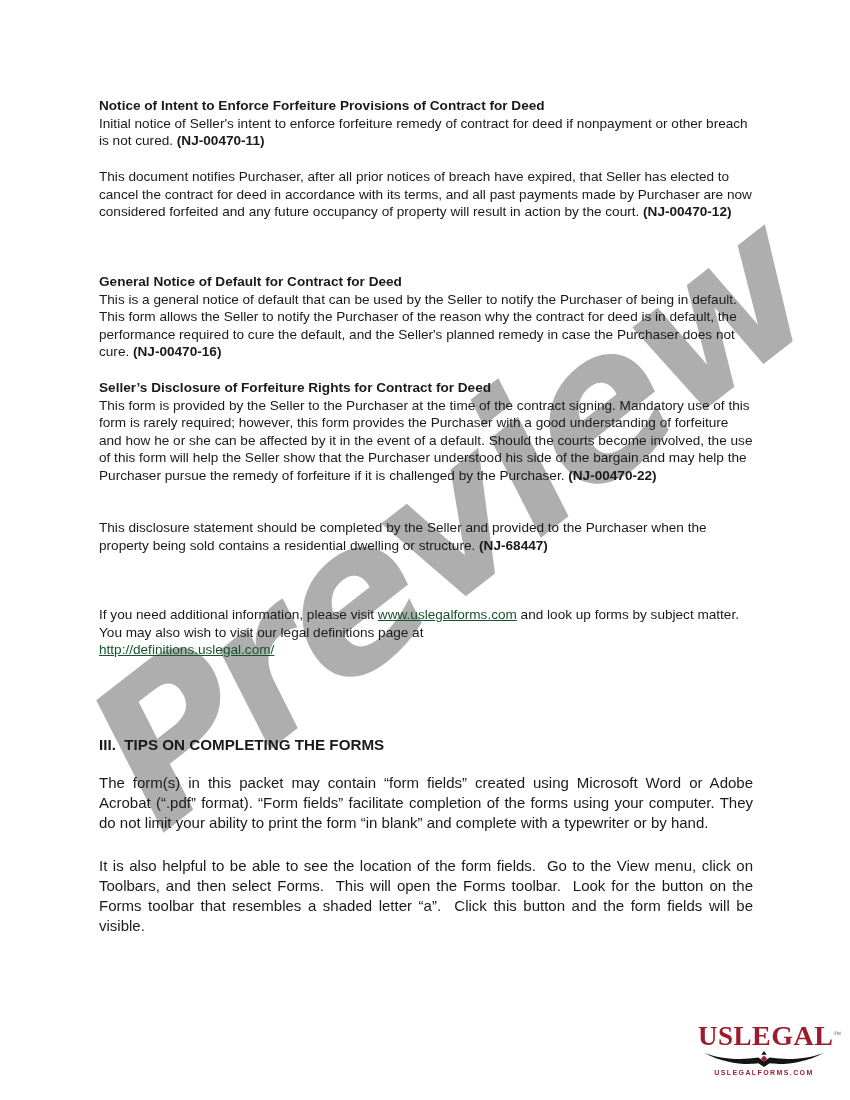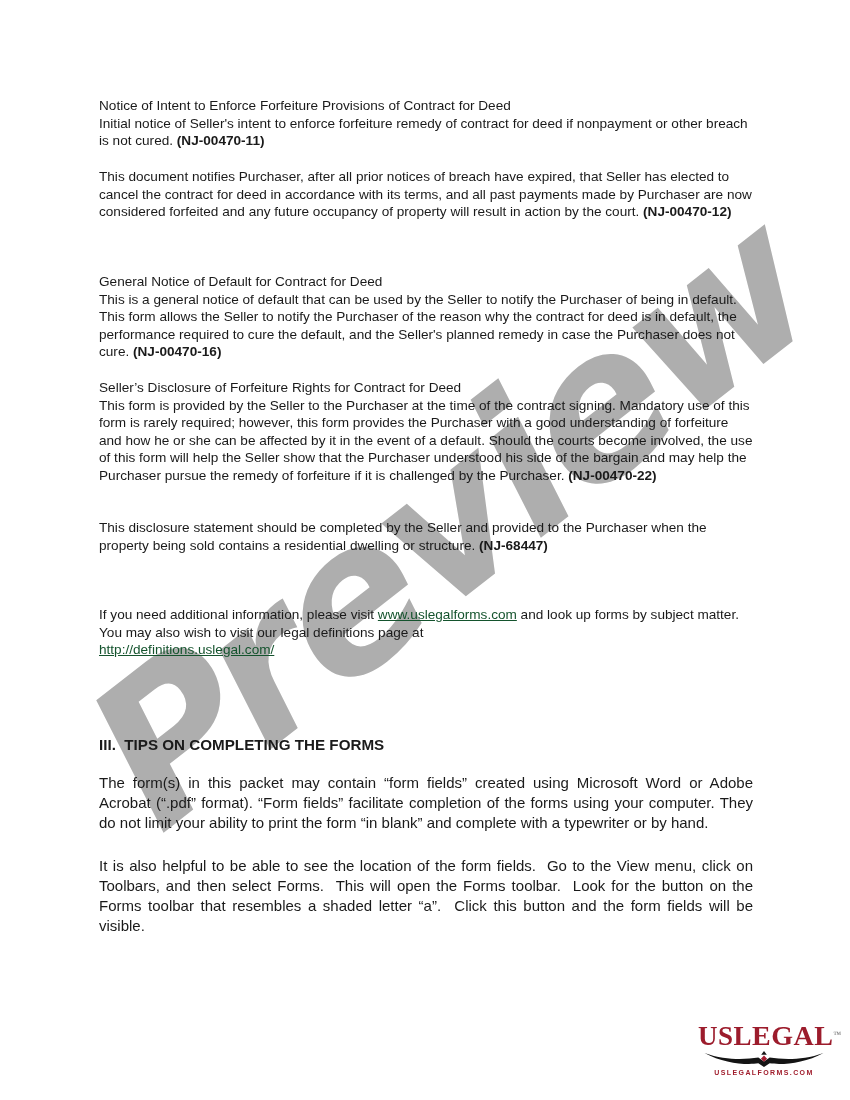--- a/index.html
+++ b/index.html
@@ -15,21 +15,21 @@
     display:flex; align-items:center; justify-content:center;
     transform:rotate(-38deg);
     font-family:"DejaVu Sans", sans-serif;
     font-style:italic; font-weight:700; font-size:200px; letter-spacing:-7px;
     color:#aeaeae; z-index:0; user-select:none; white-space:nowrap;
   }
   .content-block {
     position:absolute; left:99px; width:654px; z-index:1;
     font-size:13.6px; line-height:17.5px;
   }
-  .sec-heading { font-weight:400; }
+  .sec-heading { font-weight:700; }
   .sec-body b { font-weight:700; }
   .doc-link { color:#14532d; text-decoration:underline; cursor:pointer; }
   .block-link { display:block; width:fit-content; }
   .tips-heading { font-size:15.2px; font-weight:700; line-height:18px; }
   .tips-para { text-align:justify; line-height:20px; font-size:15px; }
   .logo {
     position:absolute; left:698px; top:1024px; width:132px; z-index:1;
     text-align:center;
   }
   .brand-line {

